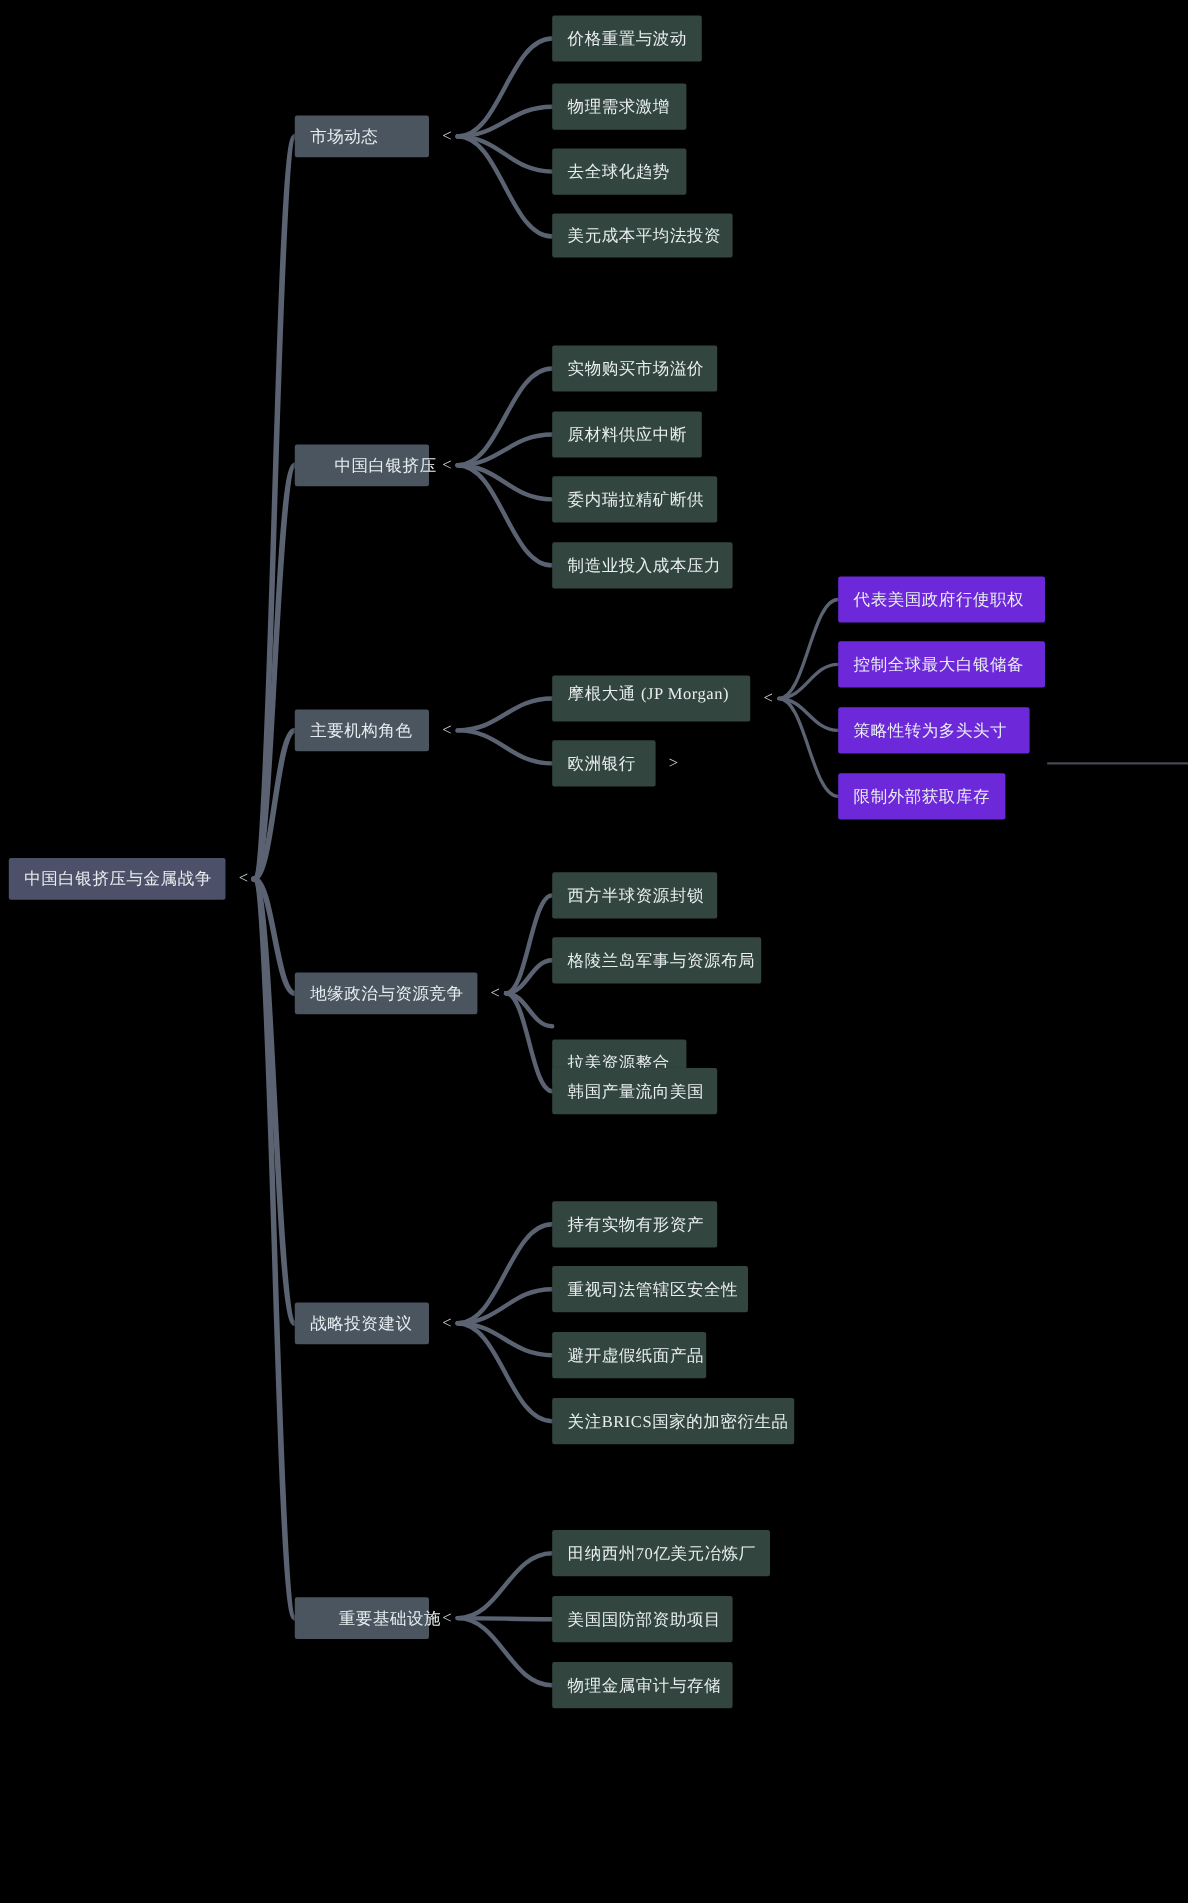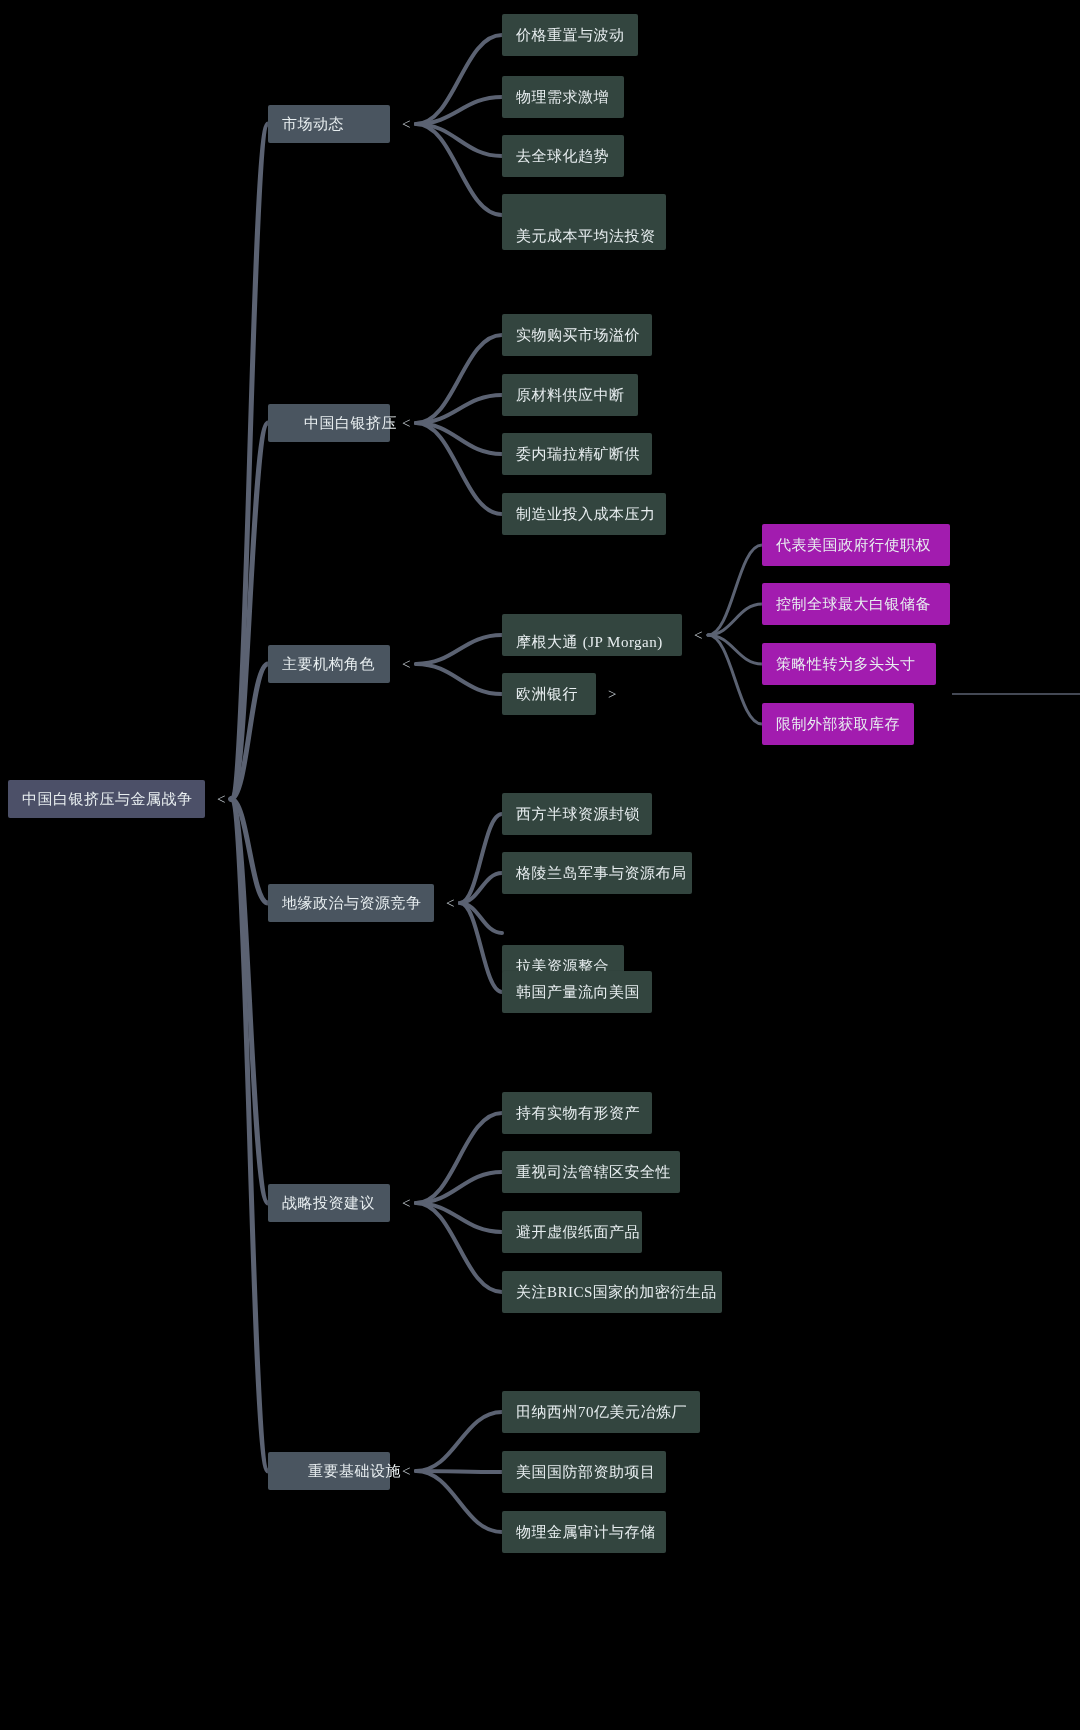--- a/index.html
+++ b/index.html
@@ -7,23 +7,23 @@
   body{width:1080px;height:1730px;position:relative;overflow:hidden;
        font-family:"Liberation Sans","DejaVu Sans",sans-serif;}
   #stage{position:absolute;inset:0;width:1080px;height:1730px;}
   svg#edges{position:absolute;left:0;top:0;width:1080px;height:1730px;pointer-events:none;}
   .node{position:absolute;box-sizing:border-box;display:flex;align-items:center;
         color:#e8eef0;white-space:nowrap;border-radius:2px;letter-spacing:0.5px;}
   .node-root{background:#4c5068;padding:0 14px;font-size:15px;height:38px;
              box-shadow:0 1px 2px rgba(0,0,0,.5);}
   .node-l1{background:#4a5560;padding:0 14px;font-size:15px;height:38px;
            box-shadow:0 1px 2px rgba(0,0,0,.5);}
-  .node-l2{background:#33453f;padding:4px 14px;font-size:15px;height:42px;
+  .node-l2{background:#33453f;padding:16px 14px;font-size:15px;height:42px;
            box-shadow:0 1px 2px rgba(0,0,0,.5);}
-  .node-l3{background:#a21caf;padding:0 14px;font-size:15px;height:42px;
+  .node-l3{background:#6d28d9;padding:0 14px;font-size:15px;height:42px;
            box-shadow:0 1px 2px rgba(0,0,0,.5);}
   .toggle{position:absolute;color:#c6ced4;font-size:15px;line-height:1;
           font-family:"Liberation Serif","DejaVu Serif",serif;}
   .latin{font-family:"Liberation Serif","DejaVu Serif",serif;}
 </style>
 </head>
 <body>
 
 <div id="stage">
   <svg id="edges" xmlns="http://www.w3.org/2000/svg">
@@ -71,21 +71,21 @@
       <div class="toggle" style="left: 402px; top: 117px;">&lt;</div>
       <div class="node node-l2" style="left: 502px; top: 14px; width: 136px; height: 42px;">
         <span>价格重置与波动</span>
       </div>
       <div class="node node-l2" style="left: 502px; top: 76px; width: 122px; height: 42px;">
         <span>物理需求激增</span>
       </div>
       <div class="node node-l2" style="left: 502px; top: 135px; width: 122px; height: 42px;">
         <span>去全球化趋势</span>
       </div>
-      <div class="node node-l2" style="left: 502px; top: 194px; width: 164px; height: 56px; align-items: flex-end;">
+      <div class="node node-l2" style="left: 502px; top: 194px; width: 164px; height: 40px;">
         <span>美元成本平均法投资</span>
       </div>
       <div class="node node-l1" style="left: 268px; top: 404px; width: 122px; height: 38px; padding-left: 36px;">
         <span>中国白银挤压</span>
       </div>
       <div class="toggle" style="left: 402px; top: 416px;">&lt;</div>
       <div class="node node-l2" style="left: 502px; top: 314px; width: 150px; height: 42px;">
         <span>实物购买市场溢价</span>
       </div>
       <div class="node node-l2" style="left: 502px; top: 374px; width: 136px; height: 42px;">

